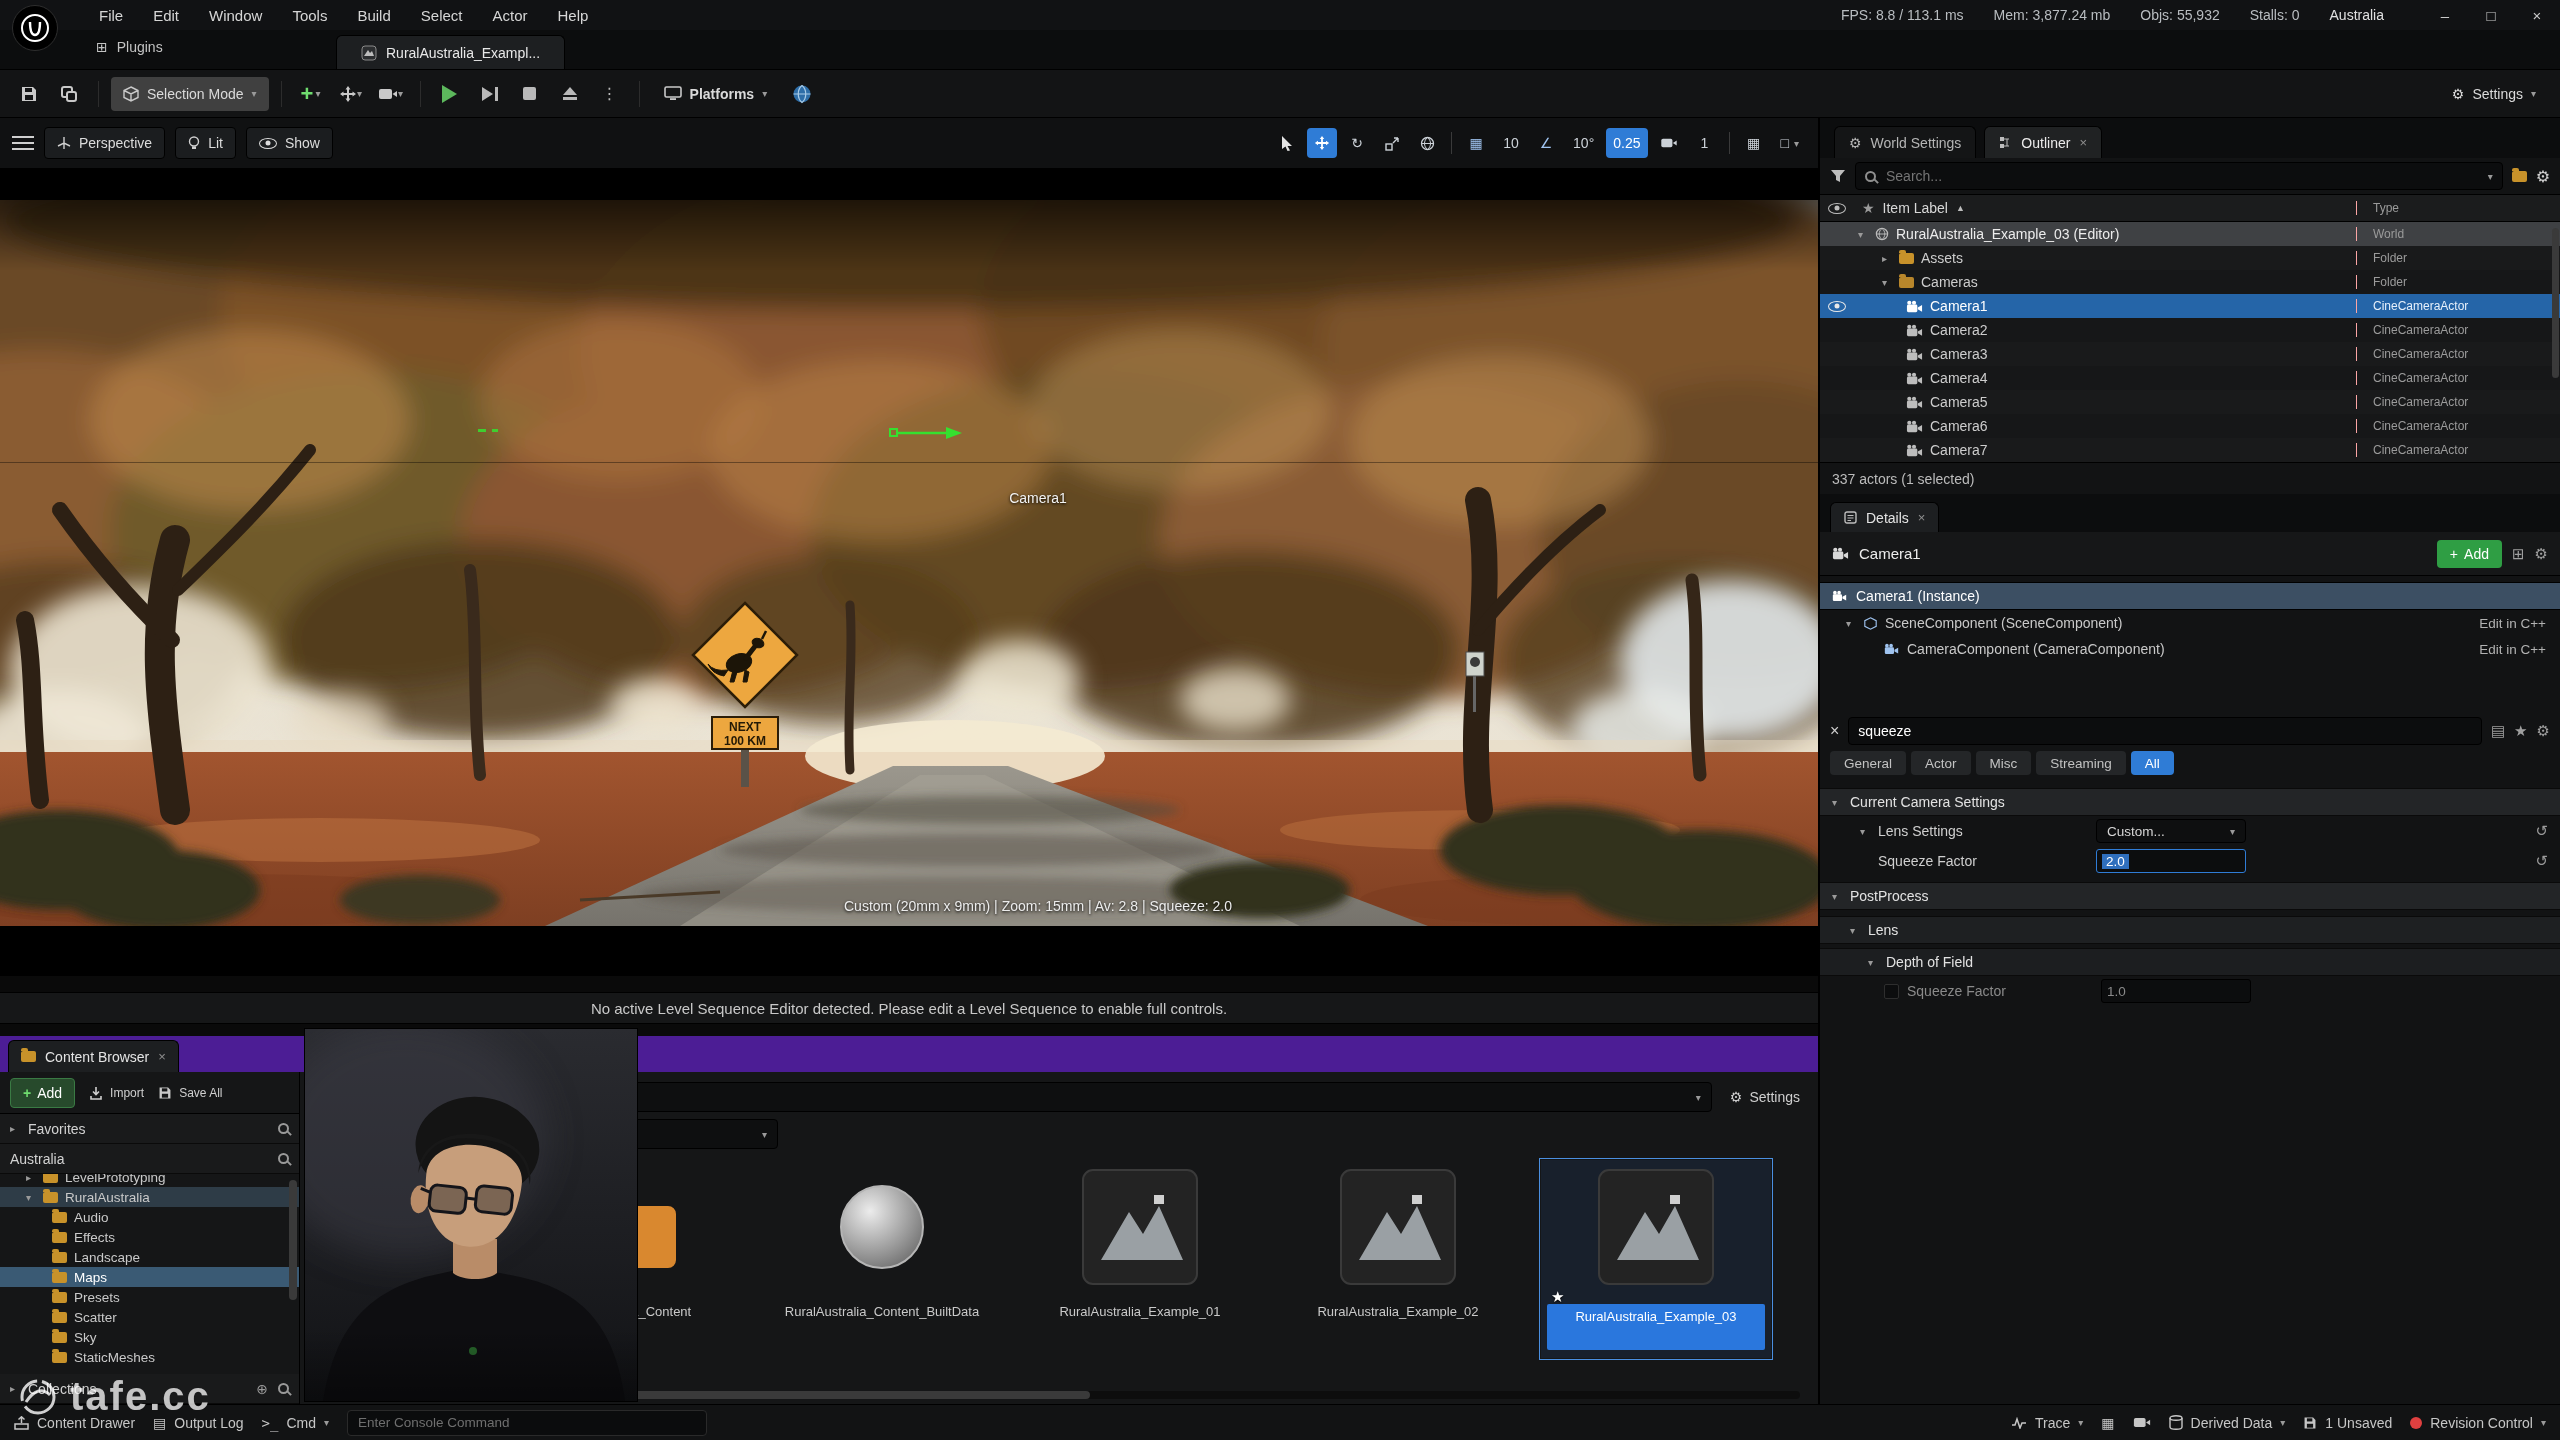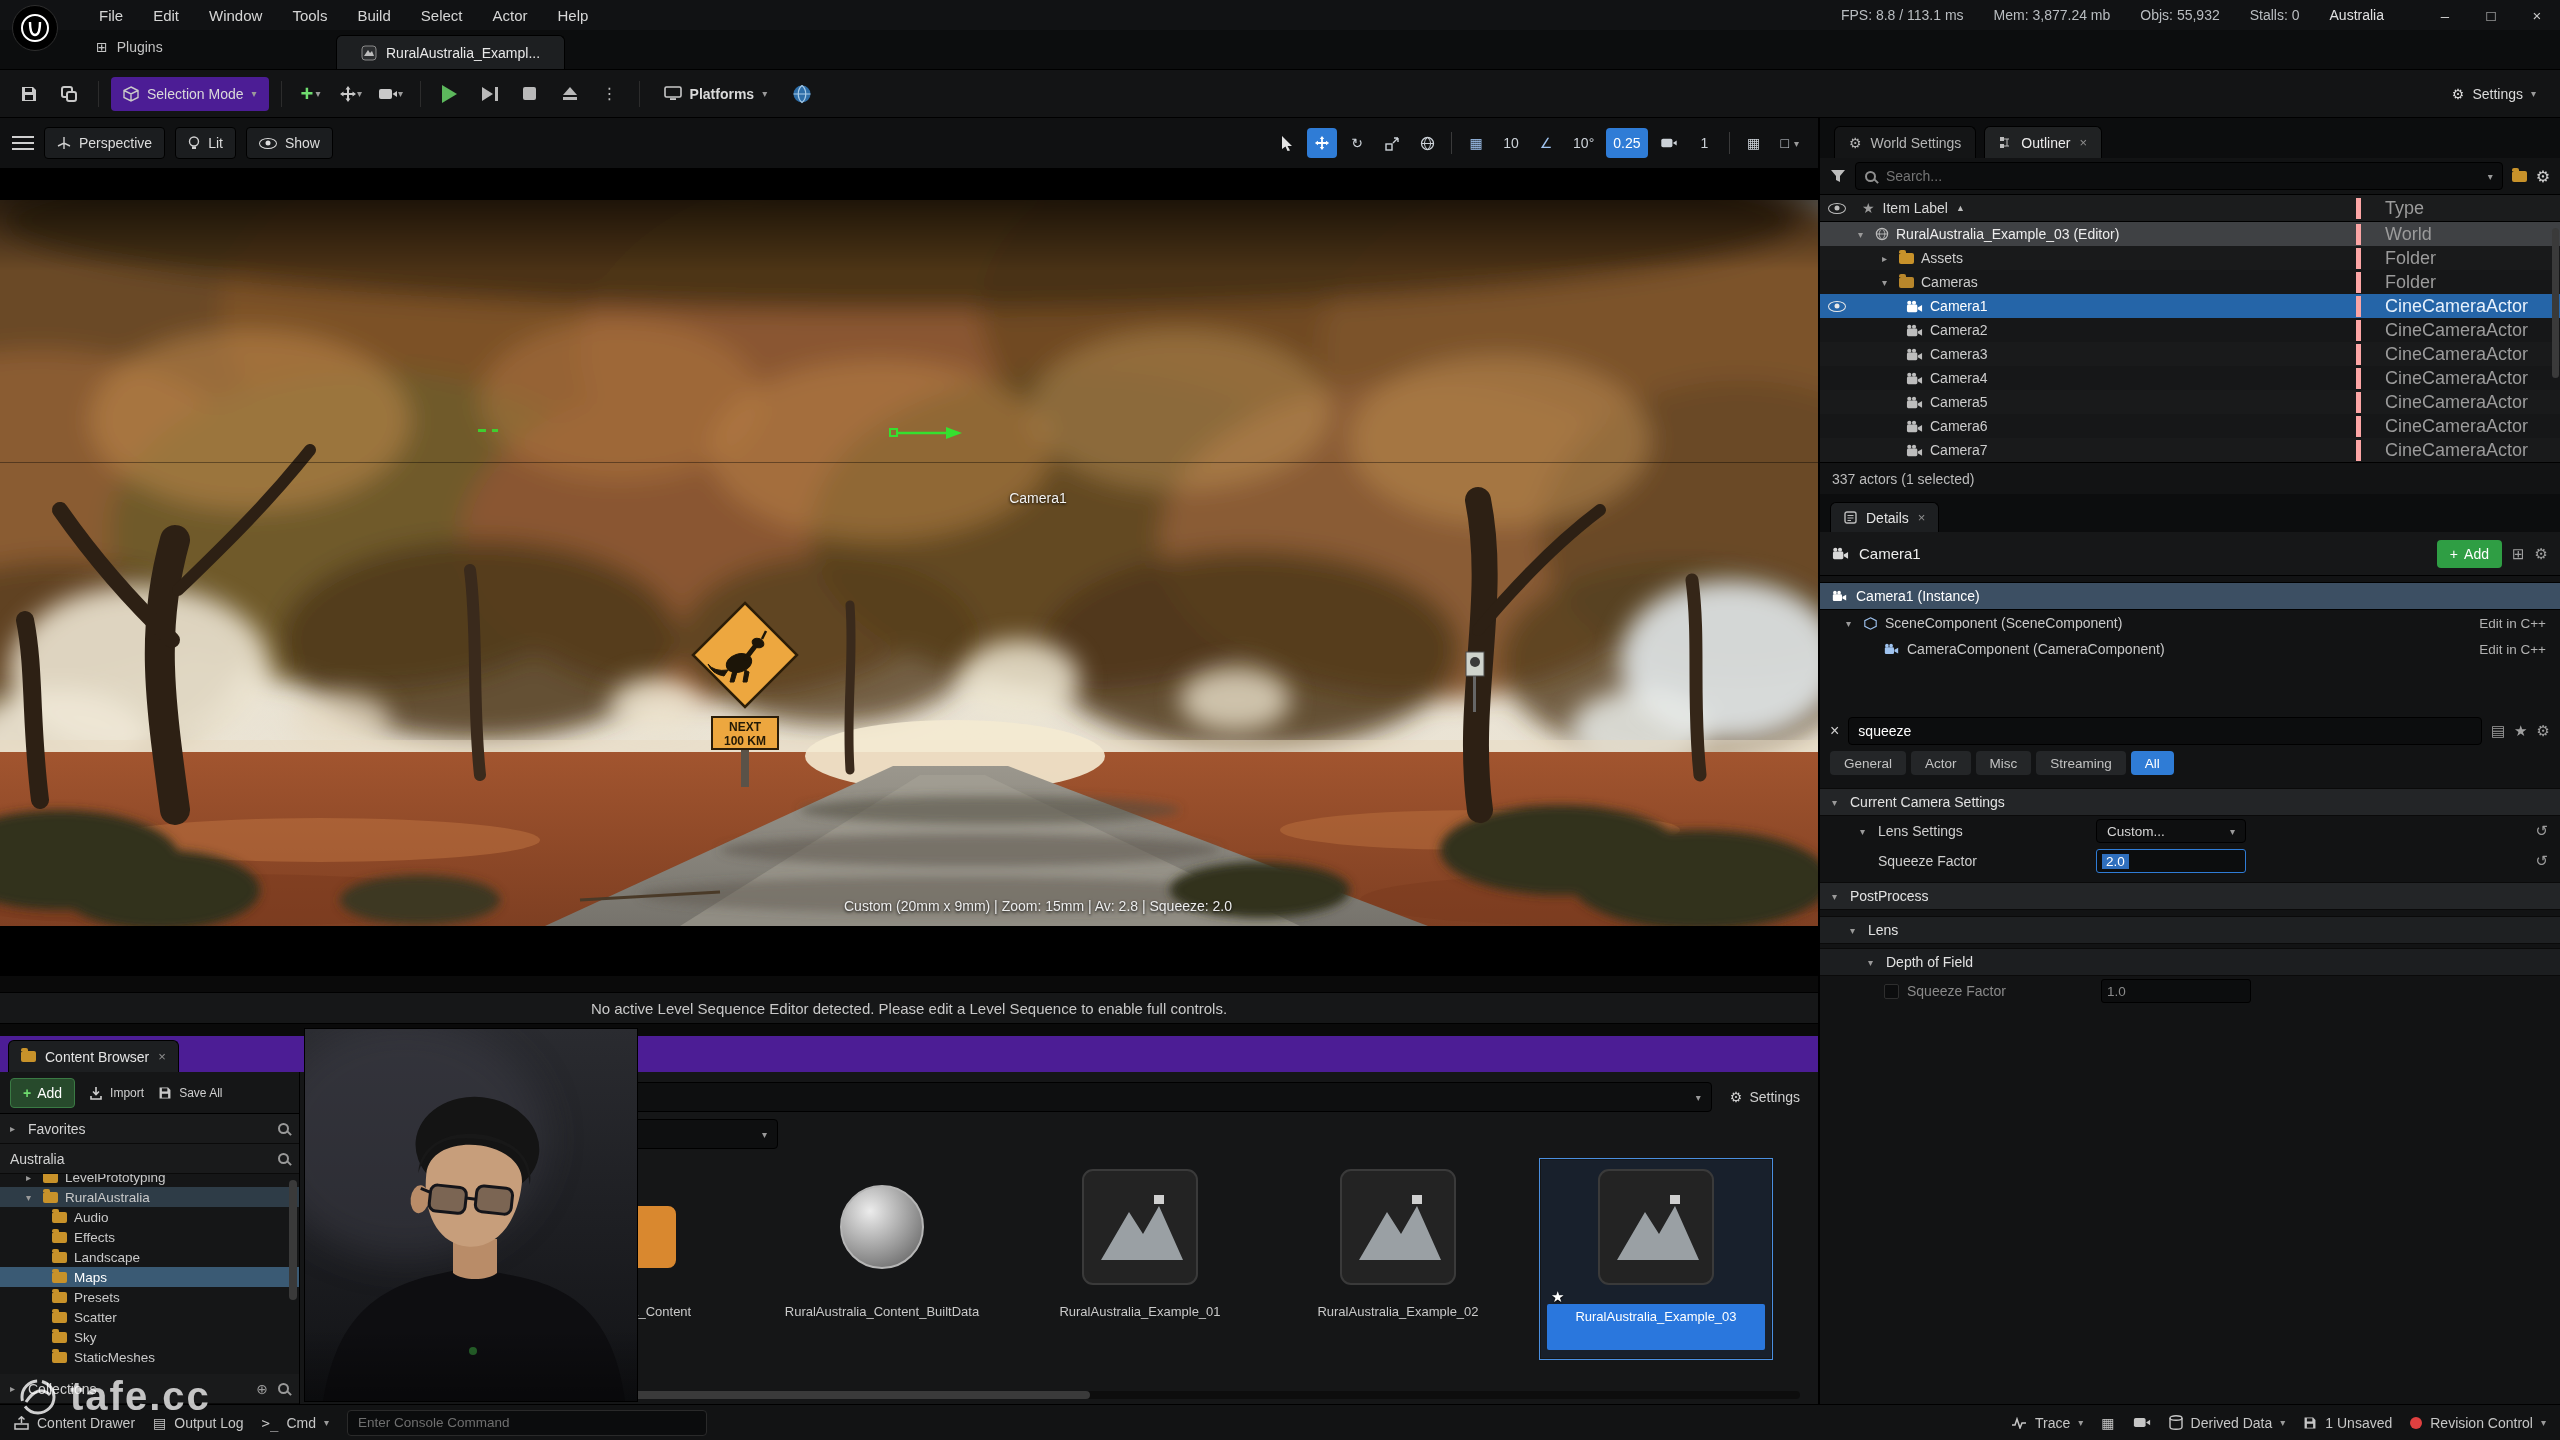--- a/index.html
+++ b/index.html
@@ -18,21 +18,21 @@
 
   
   .tabrow{height:40px;flex:0 0 auto;background:#0c0d0e;border-bottom:1px solid #000;position:relative;}
   .plugins-tab{position:absolute;left:96px;top:9px;display:flex;align-items:center;gap:9px;font-size:14px;color:#c3c3c3;}
   .level-tab{position:absolute;left:336px;bottom:0;height:34px;background:#1d1f21;border:1px solid #000;border-bottom:none;border-radius:6px 6px 0 0;display:flex;align-items:center;gap:9px;padding:0 24px;font-size:14px;color:#e8e8e8;}
 
   
   .toolbar{height:48px;flex:0 0 auto;background:#131415;border-bottom:1px solid #000;display:flex;align-items:center;gap:6px;padding:0 12px;}
   .tb-sep{width:1px;height:26px;background:#2c2c2c;margin:0 6px;}
   .tb-icon{width:34px;height:34px;display:flex;align-items:center;justify-content:center;border-radius:4px;color:#c9c9c9;}
-  .tb-btn{display:flex;align-items:center;gap:8px;height:34px;padding:0 12px;border-radius:4px;background:#4c1d95;font-size:14px;color:#dadada;}
+  .tb-btn{display:flex;align-items:center;gap:8px;height:34px;padding:0 12px;border-radius:4px;background:#404040;font-size:14px;color:#dadada;}
   .chev{font-size:10px;color:#9a9a9a;}
   .icon-play{width:0;height:0;border-left:15px solid var(--green,#5cb85c);border-top:9px solid transparent;border-bottom:9px solid transparent;}
   .icon-steptr{width:0;height:0;border-left:11px solid #b9b9b9;border-top:7px solid transparent;border-bottom:7px solid transparent;}
   .icon-stepbar{width:3px;height:14px;background:#b9b9b9;margin-left:2px;}
   .icon-stop{width:13px;height:13px;background:#b9b9b9;border-radius:2px;}
   .icon-eject-tr{width:0;height:0;border-bottom:8px solid #b9b9b9;border-left:7px solid transparent;border-right:7px solid transparent;}
   .icon-eject-bar{width:14px;height:3px;background:#b9b9b9;margin-top:2px;}
   .dots{font-size:16px;color:#b9b9b9;letter-spacing:0;}
 
   
@@ -111,21 +111,21 @@
   .ol-rows{height:240px;flex:0 0 auto;overflow:hidden;background:#161718;}
   .ol-row{height:24px;display:flex;align-items:center;font-size:14px;color:#cdcdcd;}
   .ol-row:nth-child(even){background:#191a1b;}
   .ol-row.seldark{background:#3f4144;color:#ececec;}
   .ol-row.selblue{background:var(--selection-blue,#2565a8);color:#fff;}
   .ol-eyecol{flex:0 0 34px;display:flex;align-items:center;justify-content:center;color:#e8e8e8;}
   .ol-label{flex:1;min-width:0;display:flex;align-items:center;gap:7px;white-space:nowrap;overflow:hidden;}
   .ol-label.d0{padding-left:4px;}
   .ol-label.d1{padding-left:28px;}
   .ol-label.d2{padding-left:52px;}
-  .ol-type{flex:0 0 204px;border-left:5px solid #fca5a5;padding-left:24px;color:#9b9b9b;font-size:18px;}
+  .ol-type{flex:0 0 204px;border-left:1px solid #fca5a5;padding-left:16px;color:#9b9b9b;font-size:12px;}
   .ol-row.selblue .ol-type{color:#e6f0fb;}
   .sorttri{font-size:9px;color:#bdbdbd;}
   .ol-status{height:32px;flex:0 0 auto;display:flex;align-items:center;padding:0 12px;font-size:14px;color:#bcbcbc;border-top:1px solid #000;background:#121314;}
   .rc-scrollthumb{position:absolute;right:1px;top:110px;width:7px;height:150px;background:#3a3a3a;border-radius:4px;z-index:5;}
 
   .dt-tabstrip{height:38px;flex:0 0 auto;background:#0c0d0e;display:flex;align-items:flex-end;padding-left:10px;}
   .dt-tab{height:30px;background:#1d1f21;border:1px solid #000;border-bottom:none;border-radius:6px 6px 0 0;display:flex;align-items:center;gap:9px;padding:0 13px;font-size:14px;color:#e4e4e4;}
   .dt-actor{height:44px;flex:0 0 auto;display:flex;align-items:center;gap:10px;padding:0 12px;background:#161718;border-bottom:1px solid #000;}
   .dt-actor .name{font-size:15px;color:#ededed;}
   .btn-add-green{margin-left:auto;display:flex;align-items:center;gap:6px;background:var(--add-green,#2f9e44);color:#fff;height:28px;padding:0 13px;border-radius:4px;font-size:14px;}

